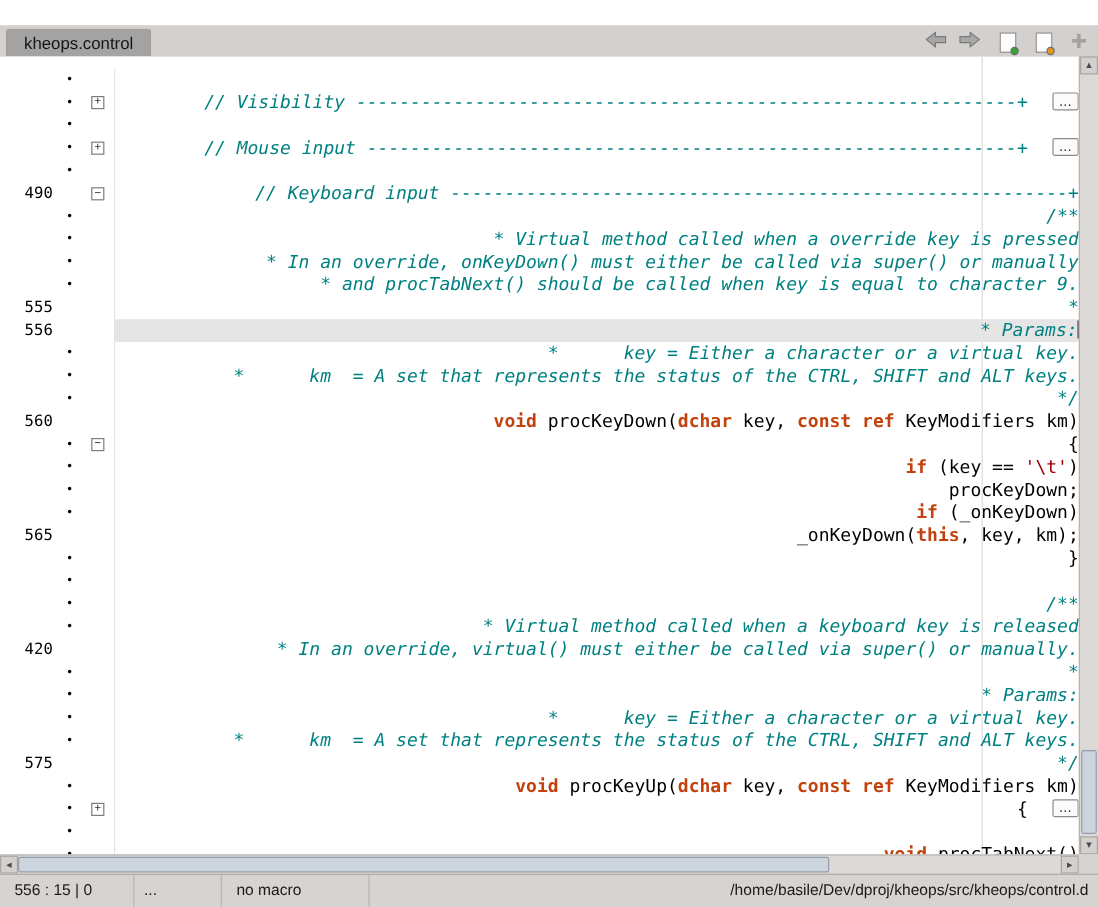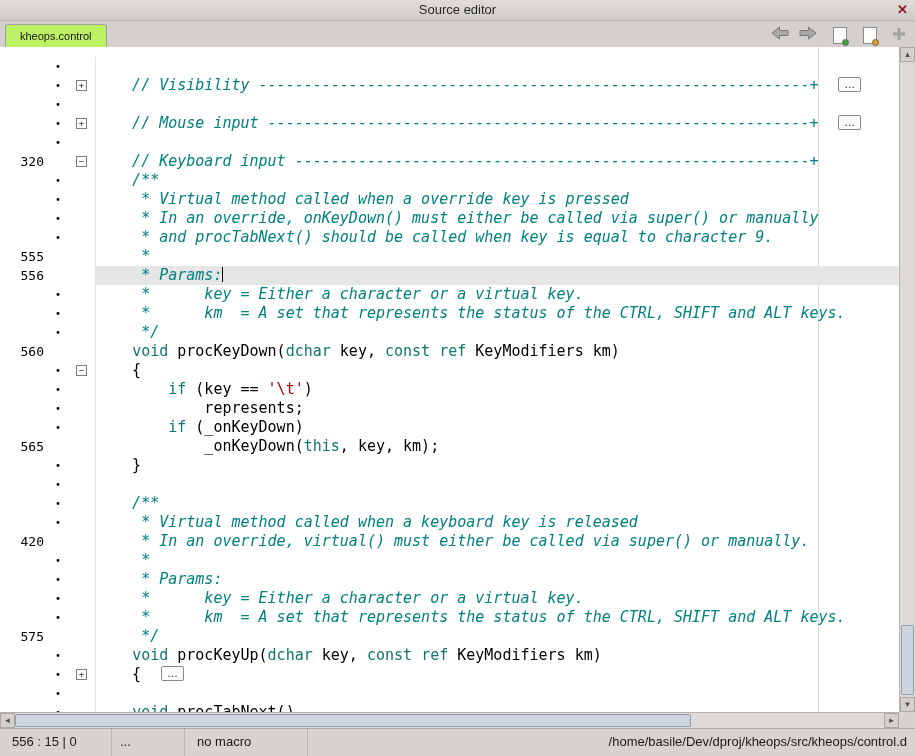--- a/index.html
+++ b/index.html
@@ -5,42 +5,42 @@
   html,body{margin:0;padding:0;}
   body{width:915px;height:756px;overflow:hidden;font-family:"Liberation Sans",sans-serif;background:#d7d3d0;}
   .window{position:relative;width:915px;height:756px;background:#ffffff;}
 
   
   .titlebar{position:absolute;top:0;left:0;right:0;height:20px;background:linear-gradient(#dedbd8,#cfccc9);border-bottom:1px solid #b7b3b0;text-align:center;font-size:13px;line-height:20px;color:#2a2a2a;}
   .closebtn{position:absolute;right:7px;top:0;font-size:13px;font-weight:bold;color:#8c1d1d;line-height:20px;}
 
   
   .tabbar{position:absolute;top:21px;left:0;right:0;height:26px;background:#d3d0cd;border-bottom:1px solid #a9a5a2;}
-  .tab{position:absolute;left:5px;top:3px;height:22px;padding:0 14px;background:#bef264;border:1px solid #a19d9a;border-bottom:none;border-radius:3px 3px 0 0;font-size:11px;line-height:22px;color:#151515;}
+  .tab{position:absolute;left:5px;top:3px;height:22px;padding:0 14px;background:#a3a3a3;border:1px solid #a19d9a;border-bottom:none;border-radius:3px 3px 0 0;font-size:14px;line-height:22px;color:#151515;}
   .tabicons{position:absolute;right:10px;top:5px;display:flex;align-items:center;}
   .tabicons .sp10{width:10px;} .tabicons .sp16{width:16px;}
   .doc{width:12px;height:15px;border:1px solid #8a8a8a;background:#fdfdfd;position:relative;display:inline-block;}
   .doc .dot{position:absolute;right:-3px;bottom:-3px;width:7px;height:7px;border-radius:50%;border:1px solid #6b6b6b;box-sizing:border-box;}
   .doc-green .dot{background:#35a435;}
   .doc-amber .dot{background:#e09a1e;}
 
   
   .editor{position:absolute;top:47px;left:0;width:899px;height:665px;background:#fff;overflow:hidden;}
   .ruler{position:absolute;top:0;bottom:0;left:818px;width:1px;background:#dcdcdc;}
   .lines{position:absolute;top:10px;left:0;right:0;}
   .row{display:flex;height:19px;}
   .gnum{width:46px;text-align:right;padding-right:2px;font:13px/19px "DejaVu Sans Mono",monospace;color:#000;box-sizing:border-box;}
   .gdot{width:24px;text-align:center;font:10px/19px "DejaVu Sans Mono",monospace;color:#000;}
   .gfold{width:26px;position:relative;border-right:1px solid #e3e3e3;box-sizing:border-box;}
   .foldbox{position:absolute;left:6px;top:4px;width:11px;height:11px;border:1px solid #7d7d7d;background:#fff;font:9px/9px "DejaVu Sans Mono",monospace;text-align:center;color:#333;box-sizing:border-box;}
-  .codecell{flex:1;position:relative;}
+  .codecell{flex:1;position:relative;text-align:right;}
   .row.cur .codecell{background:#e5e5e5;}
   .codeline{display:block;white-space:pre;font:15px/19px "DejaVu Sans Mono",monospace;color:#000;}
   .tok-comment{color:#008080;font-style:italic;}
-  .tok-keyword{color:#0f766e;font-weight:normal;}
+  .tok-keyword{color:#c2410c;font-weight:bold;}
   .tok-string{color:#a00000;}
   .tok-plain{color:#000000;}
   .caret{display:inline-block;width:1px;height:15px;background:#000;vertical-align:-2px;}
   .ellipsis{display:inline-block;margin-left:20px;border:1px solid #8a8a8a;border-radius:2px;padding:0 5px;font:11px/13px "DejaVu Sans",sans-serif;font-style:normal;color:#333;background:#fbfbfb;vertical-align:2px;}
 
   
   .vscroll{position:absolute;right:0;top:47px;width:16px;height:665px;background:#dcd9d6;border-left:1px solid #b7b3b0;box-sizing:border-box;}
   .sbtn{position:absolute;width:15px;height:15px;background:#d3d0cd;border:1px solid #aaa6a3;color:#4a4a4a;font-size:9px;line-height:13px;text-align:center;box-sizing:border-box;}
   .vup{top:0;left:0;} .vdown{bottom:0;left:0;}
   .vthumb{position:absolute;left:1px;width:13px;top:578px;height:70px;background:#ccd4de;border:1px solid #949dab;border-radius:2px;box-sizing:border-box;}
@@ -52,24 +52,20 @@
   
   .statusbar{position:absolute;left:0;top:728px;width:915px;height:28px;background:#d7d3d0;border-top:1px solid #aba7a4;display:flex;box-sizing:border-box;}
   .scell{line-height:26px;font-size:13px;color:#1a1a1a;padding:0 8px;border-right:1px solid #b9b5b2;box-sizing:border-box;white-space:nowrap;overflow:hidden;}
   .sc1{width:112px;padding-left:12px;} .sc2{width:73px;} .sc3{width:123px;padding-left:12px;} .sc4{flex:1;border-right:none;padding-left:10px;text-align:right;}
 </style>
 </head>
 <body>
 
 <div class="window">
 
-  <div class="titlebar">
-    <span>Source editor</span>
-    <span class="closebtn">✕</span>
-  </div>
 
   <div class="tabbar">
     <div class="tab">
       <span>kheops.control</span>
     </div>
     <div class="tabicons">
       <span>
         <svg width="18" height="14" viewBox="0 0 18 14">
             <path d="M17 4.5 H8.5 V1 L1 7 L8.5 13 V9.5 H17 Z" fill="#a8a8a8" stroke="#787878" stroke-width="1"></path>
           </svg>
@@ -139,21 +135,21 @@
         </div>
         <div class="row">
           <div class="gnum"></div>
           <div class="gdot">•</div>
           <div class="gfold"></div>
           <div class="codecell">
             <span class="codeline"></span>
           </div>
         </div>
         <div class="row">
-          <div class="gnum">320</div>
+          <div class="gnum">490</div>
           <div class="gdot"></div>
           <div class="gfold">
             <span class="foldbox">−</span>
           </div>
           <div class="codecell">
             <span class="codeline"><span class="tok-comment">    // Keyboard input ---------------------------------------------------------+</span></span>
           </div>
         </div>
         <div class="row">
           <div class="gnum"></div>
@@ -251,21 +247,21 @@
           <div class="gfold"></div>
           <div class="codecell">
             <span class="codeline"><span class="tok-plain">        </span><span class="tok-keyword">if</span><span class="tok-plain"> (key == </span><span class="tok-string">'\t'</span><span class="tok-plain">)</span></span>
           </div>
         </div>
         <div class="row">
           <div class="gnum"></div>
           <div class="gdot">•</div>
           <div class="gfold"></div>
           <div class="codecell">
-            <span class="codeline"><span class="tok-plain">            represents;</span></span>
+            <span class="codeline"><span class="tok-plain">            procKeyDown;</span></span>
           </div>
         </div>
         <div class="row">
           <div class="gnum"></div>
           <div class="gdot">•</div>
           <div class="gfold"></div>
           <div class="codecell">
             <span class="codeline"><span class="tok-plain">        </span><span class="tok-keyword">if</span><span class="tok-plain"> (_onKeyDown)</span></span>
           </div>
         </div>

